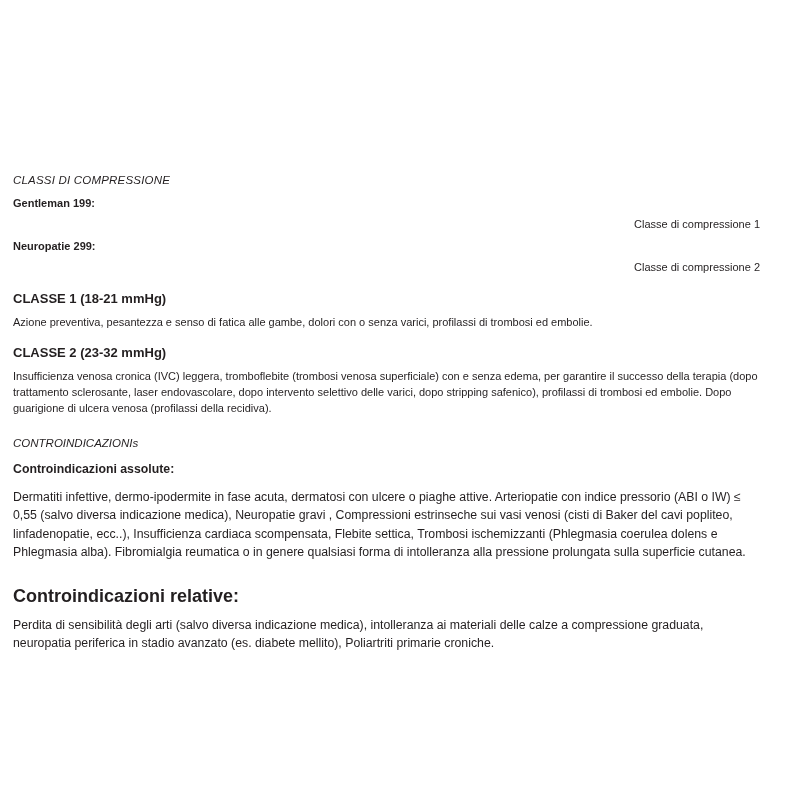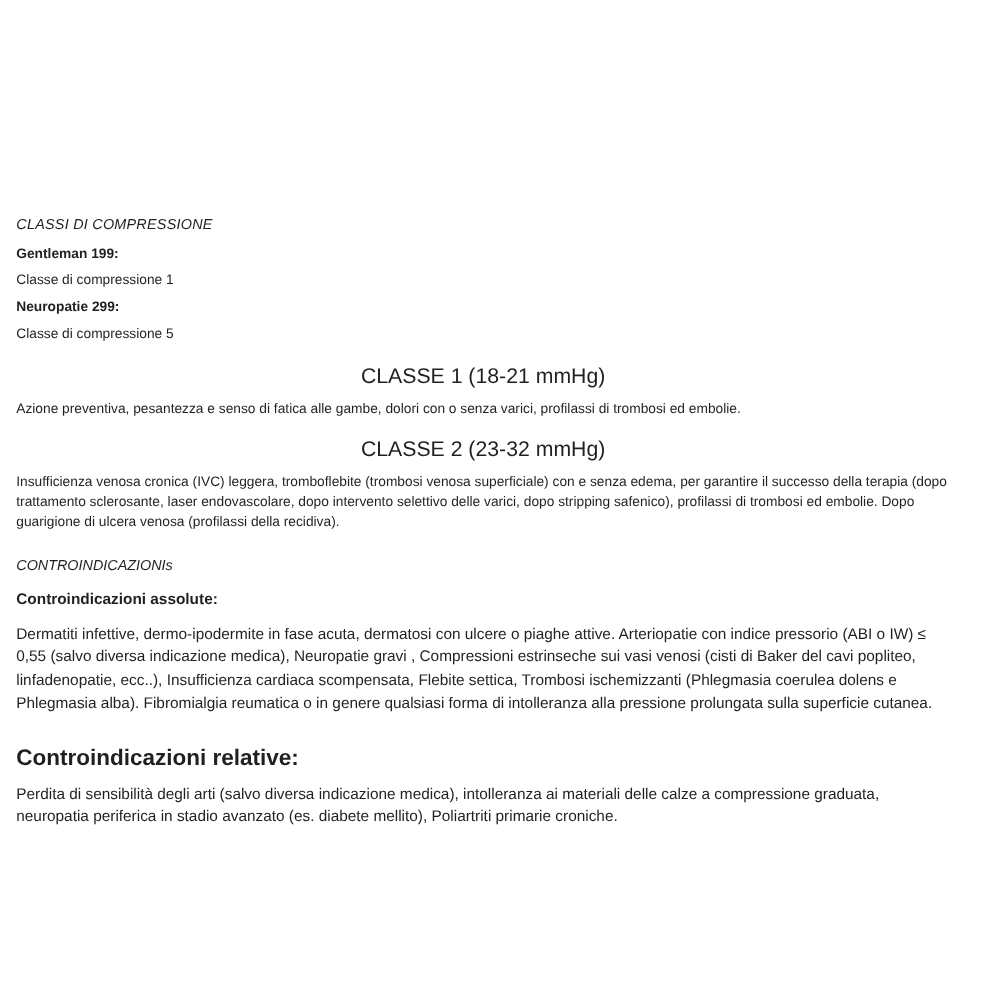--- a/index.html
+++ b/index.html
@@ -38,20 +38,21 @@
   .sub-head {
     font-size: 11px;
     font-weight: bold;
     margin: 0 0 9px 0;
     color: #231f20;
   }
   .line {
     font-size: 11px;
     margin: 0 0 10px 0;
     color: #231f20;
+    text-align: right;
   }
   .block-gap-1 { height: 14px; }
   .para {
     font-size: 11px;
     line-height: 1.45;
     margin: 0;
     color: #231f20;
   }
   .para-wide {
     max-width: 750px;
@@ -59,24 +60,23 @@
   .para-narrow {
     max-width: 585px;
   }
   .sec2 {
     margin-top: 18px;
   }
   .sec3 {
     margin-top: 20px;
   }
   .bold-head-2 {
-    font-size: 17px;
-    font-weight: normal;
+    font-size: 13px;
+    font-weight: bold;
     margin: 0 0 9px 0;
-    text-align: center;
   }
   .big-para {
     font-size: 12.3px;
     line-height: 1.5;
     max-width: 770px;
     margin: 0;
   }
   .rel-head {
     font-size: 18px;
     font-weight: bold;
@@ -96,21 +96,21 @@
 </head>
 <body>
 
 <div class="page">
 
   <div class="section">
     <div class="sec-head">CLASSI DI COMPRESSIONE</div>
     <div class="sub-head">Gentleman 199:</div>
     <div class="line">Classe di compressione 1</div>
     <div class="sub-head">Neuropatie 299:</div>
-    <div class="line">Classe di compressione 5</div>
+    <div class="line">Classe di compressione 2</div>
   </div>
 
   <div class="section sec2">
     <div class="bold-head-2">CLASSE 1 (18-21 mmHg)</div>
     <div class="para para-wide">Azione preventiva, pesantezza e senso di fatica alle gambe, dolori con o senza varici, profilassi di trombosi ed embolie.</div>
     <div class="block-gap-1"></div>
     <div class="bold-head-2">CLASSE 2 (23-32 mmHg)</div>
     <div class="para para-wide">Insufficienza venosa cronica (IVC) leggera, tromboflebite (trombosi venosa superficiale) con e senza edema, per garantire il successo della terapia (dopo trattamento sclerosante, laser endovascolare, dopo intervento selettivo delle varici, dopo stripping safenico), profilassi di trombosi ed embolie. Dopo guarigione di ulcera venosa (profilassi della recidiva).</div>
   </div>
 

